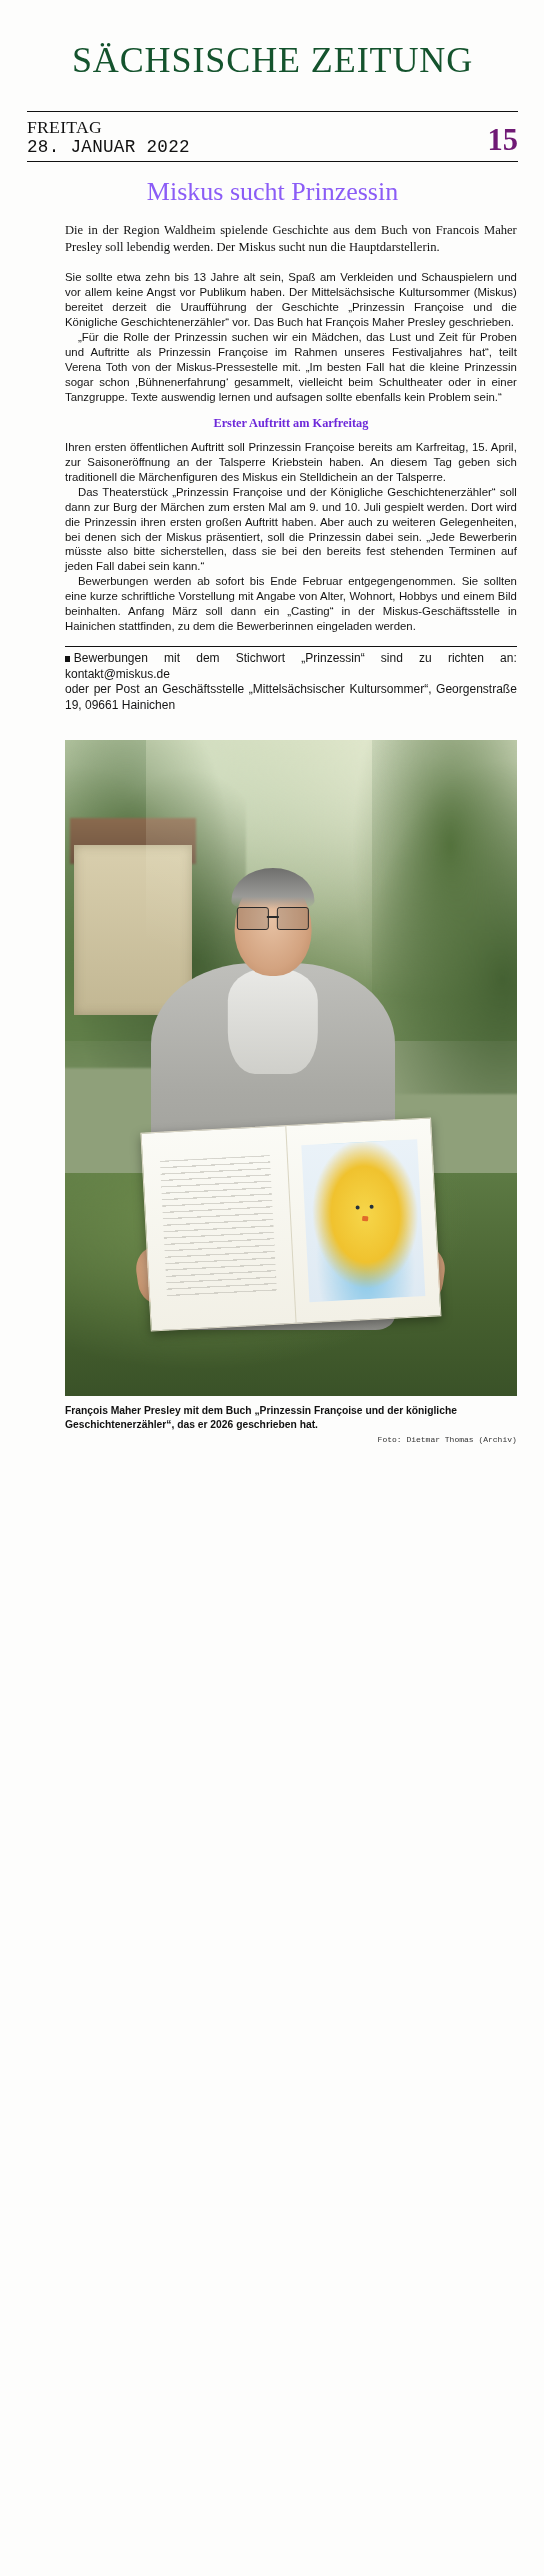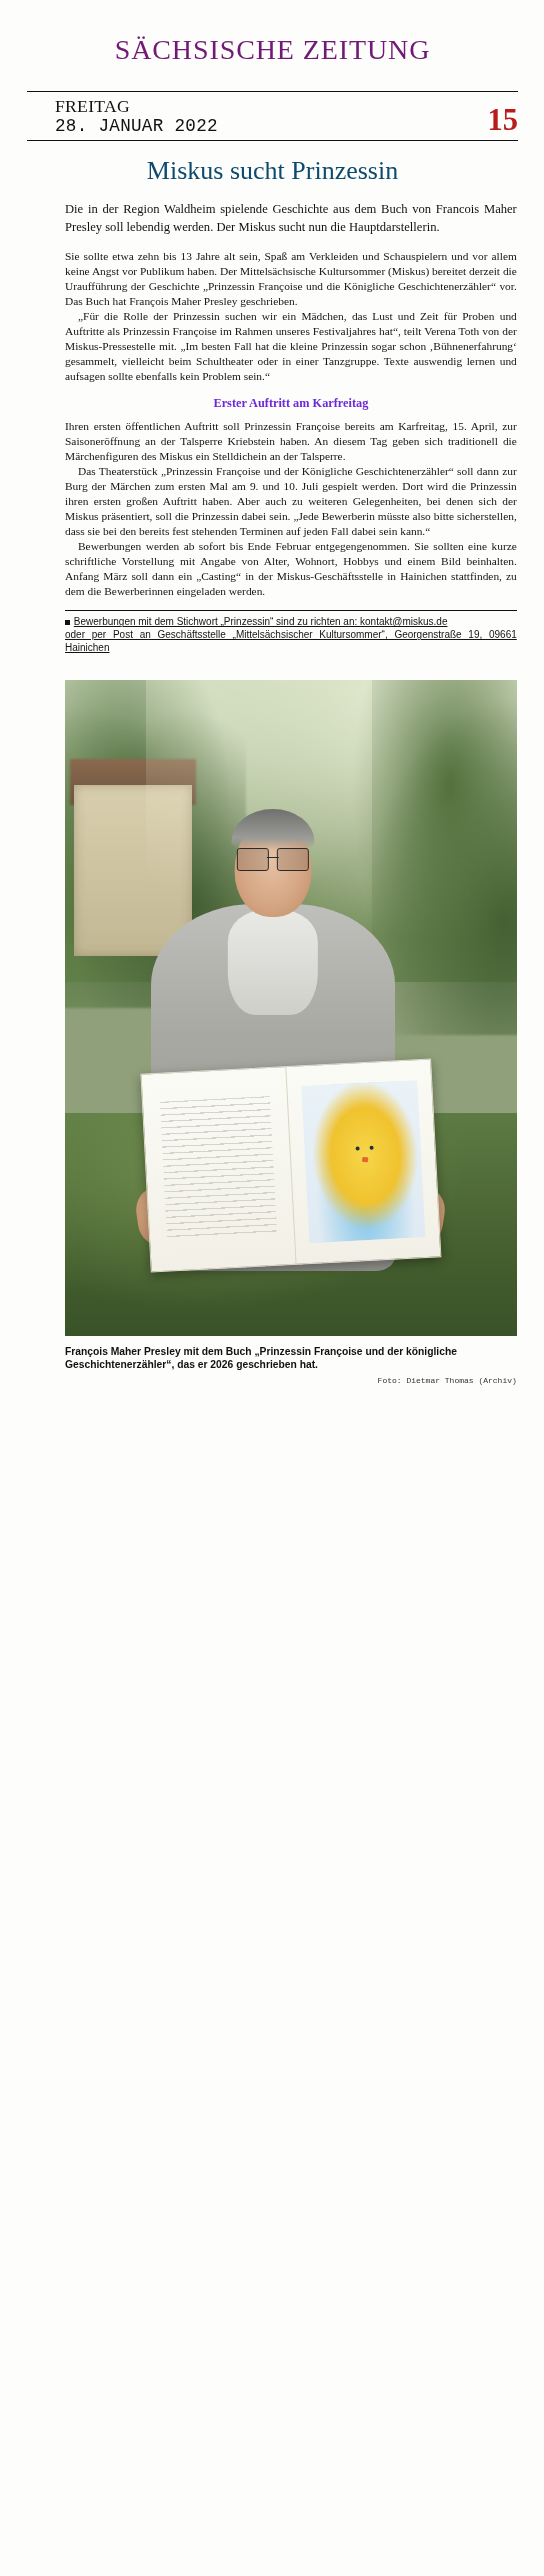--- a/index.html
+++ b/index.html
@@ -18,96 +18,95 @@
     box-sizing: border-box;
     padding: 15.2px 27px 11.7px 27px;
     background: #fdfdfc;
     position: relative;
   }
 
   
   .masthead {
     text-align: center;
     font-family: "Liberation Serif", serif;
-    font-size: 28px;
+    font-size: 36px;
     letter-spacing: 0.9px;
     font-weight: normal;
     padding-bottom: 5.9px;
-    color: #701a75;
+    color: #14532d;
   }
   .masthead-rule {
     border: 0;
     border-top: 1.2px solid #111;
     margin: 1.2px 0 0 0;
   }
 
   .dateline {
     display: flex;
     align-items: flex-end;
     justify-content: space-between;
     padding: 4.7px 0 3.5px 0;
   }
   .dateline-left {
     font-family: "Liberation Serif", serif;
     font-size: 17.6px;
     line-height: 1.14;
     letter-spacing: 0.3px;
     color: #111;
-    margin-left: 28px;
   }
   .dateline-left .day {
     display: block;
   }
   .dateline-left .date {
     display: block;
     font-family: Liberation Mono, monospace;
   }
   .page-number {
     font-family: "Liberation Serif", serif;
     font-size: 30.5px;
     font-weight: bold;
     line-height: 1;
-    color: #b91c1c;
+    color: #701a75;
     padding-bottom: 1.2px;
   }
   .dateline-rule {
     border: 0;
     border-top: 0.6px solid #111;
     margin: 0 0 15.2px 0;
   }
 
   
   .headline {
     text-align: center;
     font-family: "Liberation Serif", serif;
     font-size: 26px;
     line-height: 1.16;
     font-weight: normal;
     margin: 10.6px 0 15.2px 0;
-    color: #0c4a6e;
+    color: #8b5cf6;
   }
 
   
   .lead {
     font-family: "Liberation Serif", serif;
     font-weight: normal;
     font-size: 12.6px;
     line-height: 1.38;
     text-align: justify;
     margin: 0 0 13px 0;
     padding: 0 1.2px 0 38px;
     color: #111;
   }
 
   
   .body-text {
     padding: 0 1.2px 0 38px;
   }
   .body-text p {
-    font-family: Liberation Serif, serif;
+    font-family: Liberation Sans, sans-serif;
     font-size: 11.4px;
     line-height: 1.315;
     text-align: justify;
     margin: 0;
     text-indent: 13px;
     hyphens: auto;
     color: #141414;
   }
   .body-text p.first {
     text-indent: 0;
@@ -127,25 +126,24 @@
     padding: 0 1.2px 0 38px;
     margin-top: 11.7px;
   }
   .contact-rule {
     border: 0;
     border-top: 0.6px solid #111;
     margin: 0 0 4.1px 0;
   }
   .contact-text {
     font-family: "Liberation Sans", sans-serif;
-    font-size: 10px;
+    font-size: 12px;
     line-height: 1.3;
     text-align: justify;
     color: #141414;
-    text-decoration: underline;
   }
   .sq-bullet {
     display: inline-block;
     width: 5.3px;
     height: 5.3px;
     background: #111;
     margin-right: 3.5px;
     vertical-align: 0.6px;
   }
 

